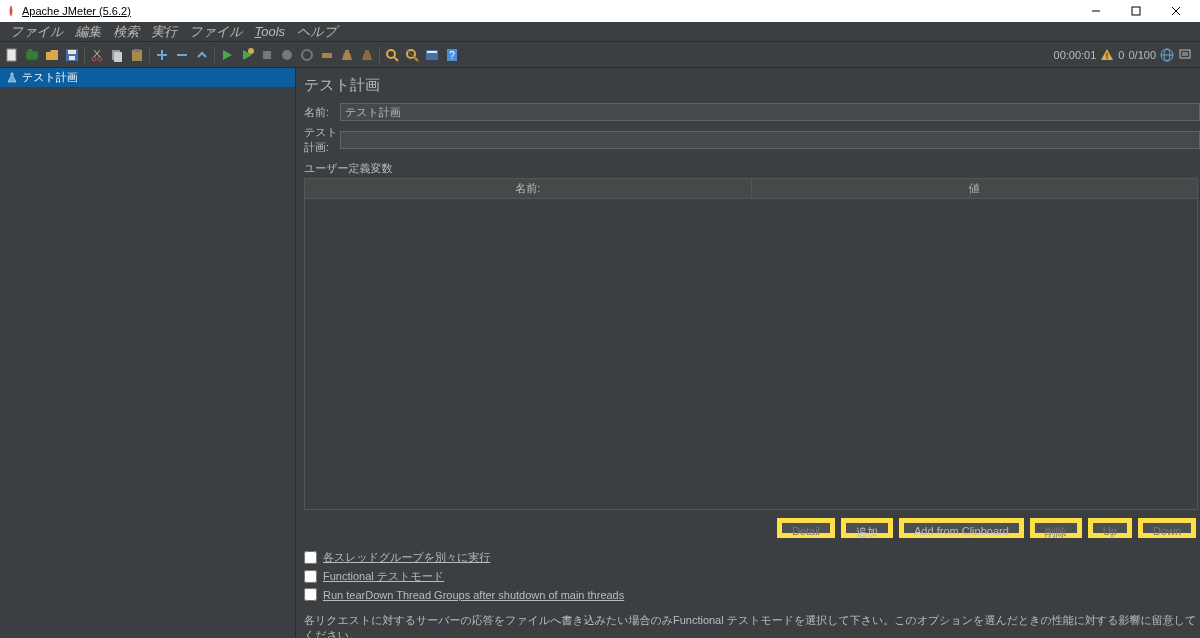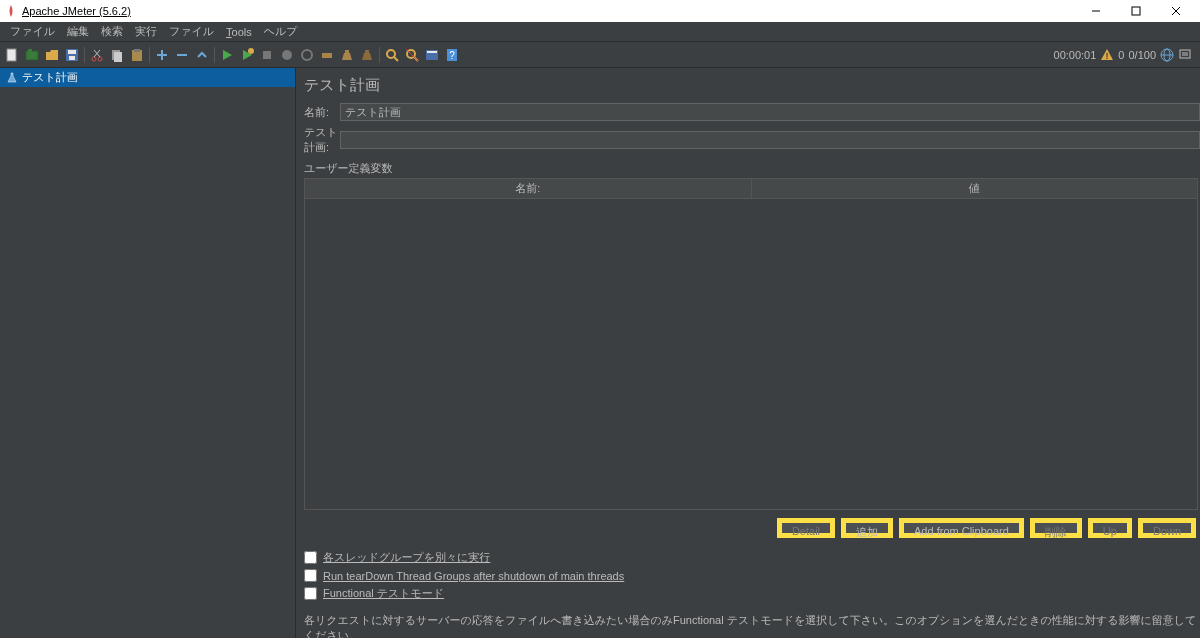--- a/index.html
+++ b/index.html
@@ -8,21 +8,21 @@
 
 .titlebar { height:22px; background:#ffffff; display:flex; align-items:center; padding:0 4px; color:#000; }
 .titlebar .logo { width:14px; height:14px; margin-right:4px; }
 .titlebar .logo svg { display:block; }
 .titlebar .title { flex:1; font-size:11px;text-decoration:underline; }
 .titlebar .winbtn { width:40px; height:22px; display:flex; align-items:center; justify-content:center; color:#000; }
 .titlebar .winbtn svg { display:block; }
 
 
 .menubar { height:20px; background:#3c3f41; display:flex; align-items:center; padding:0 4px; border-bottom:1px solid #2b2b2b; }
-.menubar .menuitem { padding:0 6px; font-size:11px; color:#bbbbbb; cursor:default; }
+.menubar .menuitem { padding:0 6px; font-size:13px; color:#bbbbbb; cursor:default;font-style:italic; }
 .menubar .menuitem u { text-decoration:underline; }
 
 
 .toolbar { height:26px; background:#3c3f41; display:flex; align-items:center; padding:0 2px; border-bottom:1px solid #2b2b2b; }
 .toolbar .tbtn { width:18px; height:18px; margin:0 1px; display:flex; align-items:center; justify-content:center; cursor:pointer; }
 .toolbar .tbtn svg { display:block; }
 .toolbar .sep { width:1px; height:16px; background:#555; margin:0 2px; }
 .toolbar .status { margin-left:auto; display:flex; align-items:center; gap:4px; padding-right:6px; font-size:11px; color:#bbbbbb; }
 .toolbar .status .warn { width:14px; height:14px; }
 .toolbar .status .globe { width:14px; height:14px; }
@@ -284,24 +284,24 @@
       <button class="disabled">Down</button>
     </div>
 
     <div class="checks">
       <label>
           <input type="checkbox" style="">
           <span>各スレッドグループを別々に実行</span>
         </label>
       <label>
           <input type="checkbox" style="">
-          <span>Run tearDown Thread Groups after shutdown of main threads</span>
+          <span>Functional テストモード</span>
         </label>
       <label>
           <input type="checkbox" style="">
-          <span>Functional テストモード</span>
+          <span>Run tearDown Thread Groups after shutdown of main threads</span>
         </label>
     </div>
 
     <div class="note">各リクエストに対するサーバーの応答をファイルへ書き込みたい場合のみFunctional テストモードを選択して下さい。このオプションを選んだときの性能に対する影響に留意してください。</div>
 
   </div>
 </div>
 
 </body></html>

